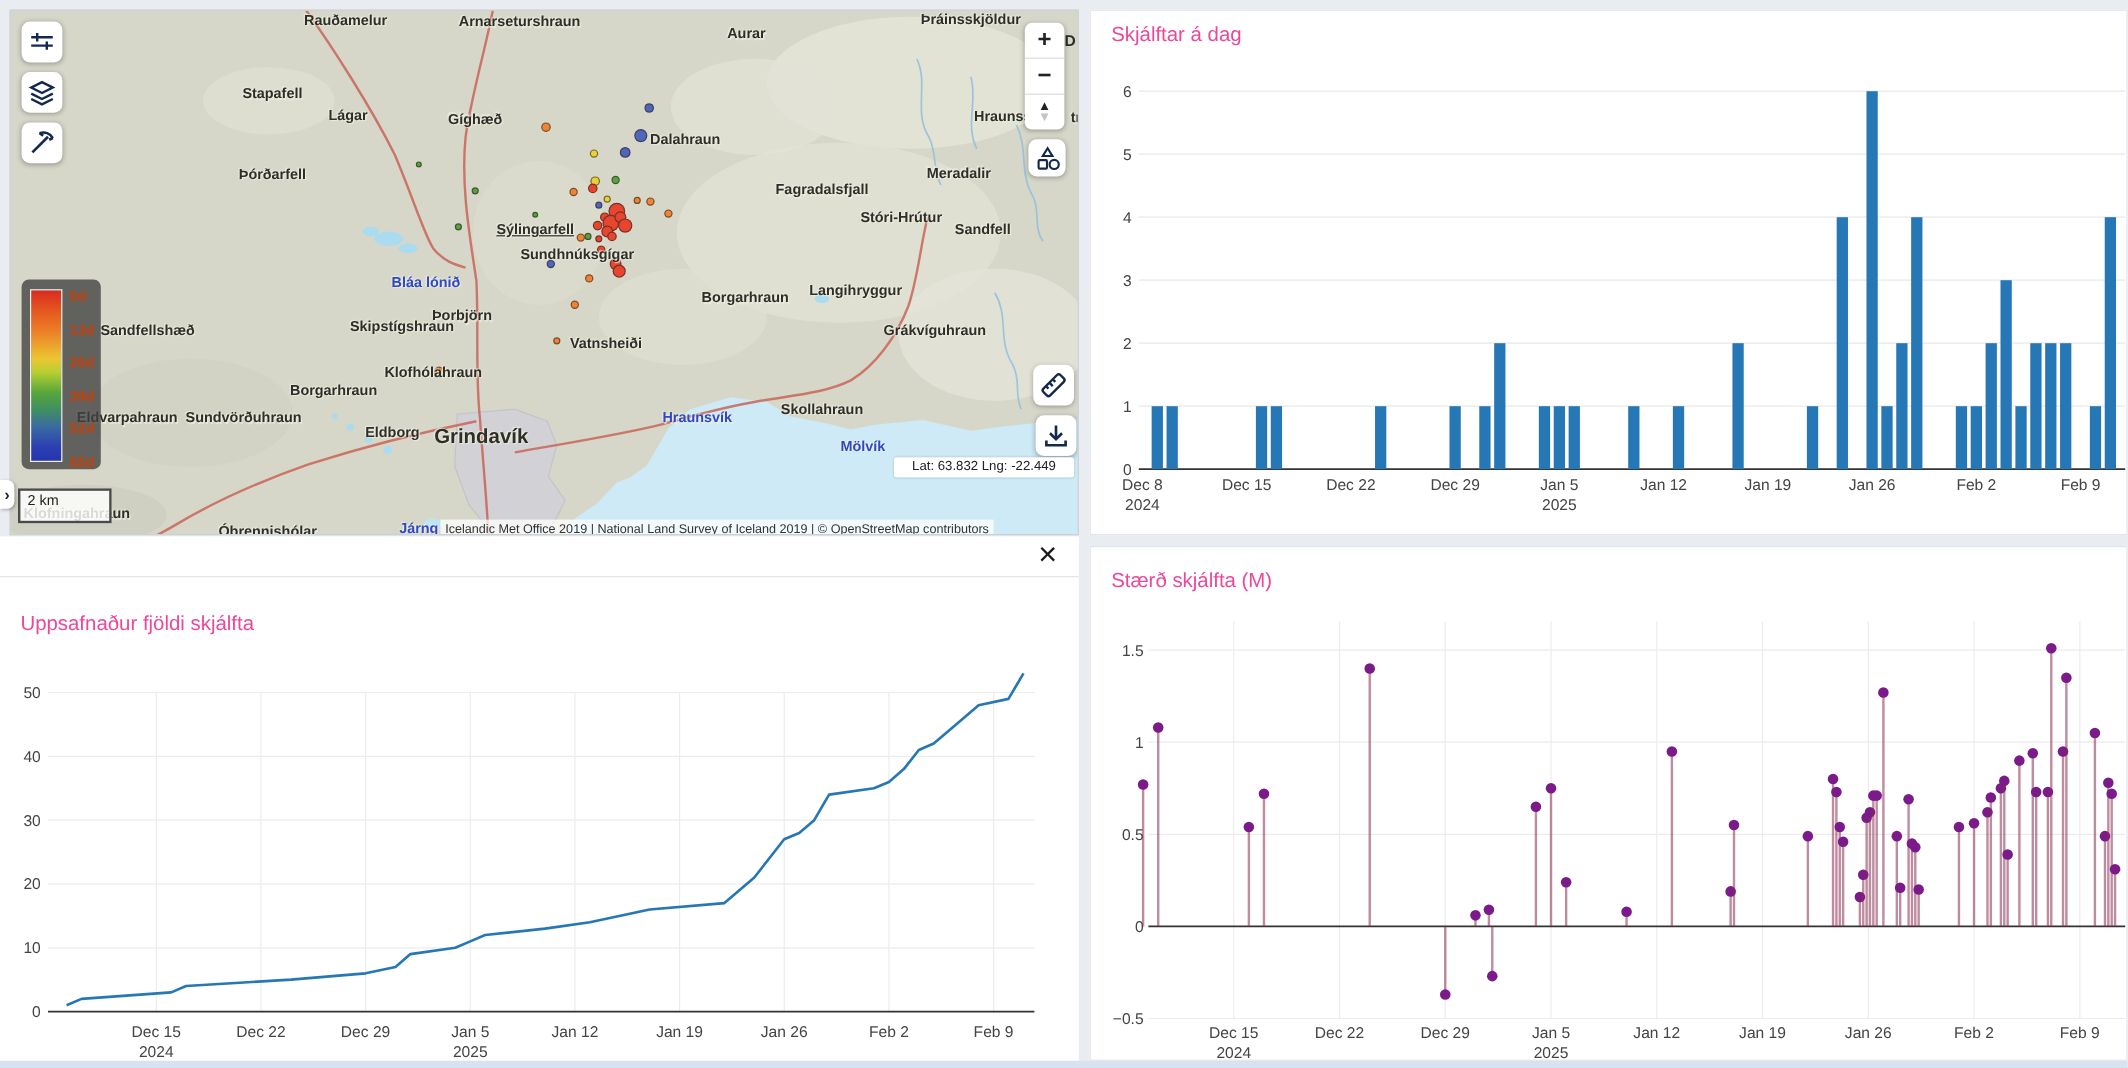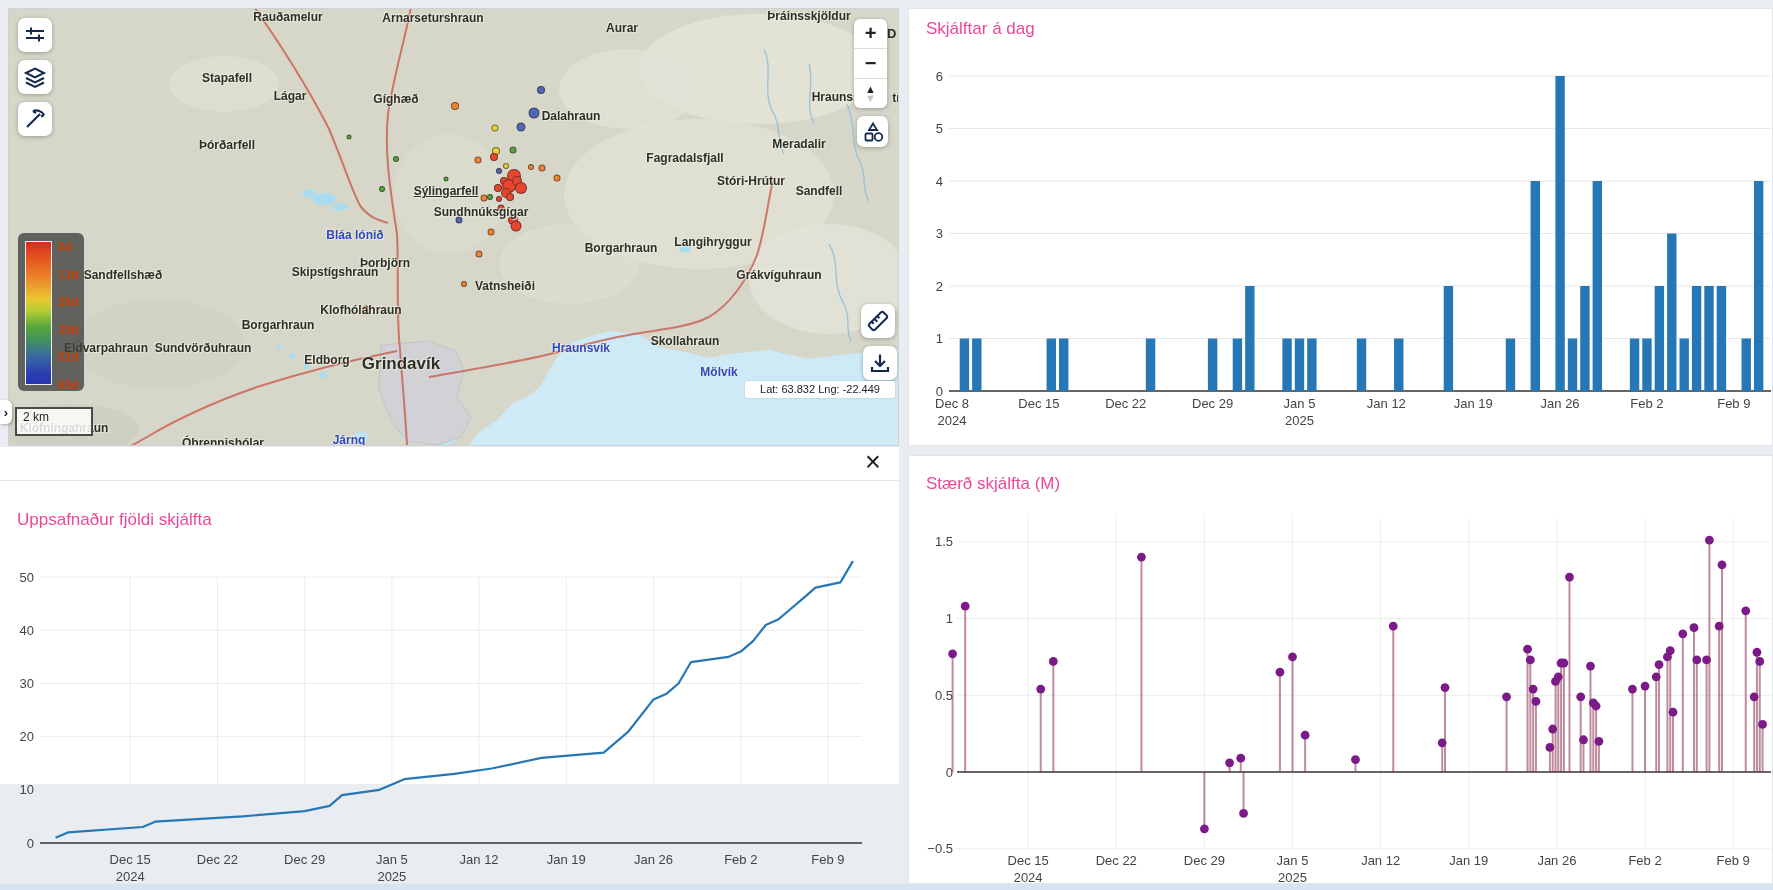--- a/index.html
+++ b/index.html
@@ -33,21 +33,21 @@
           font-size:10.5px;color:#333;line-height:16px;padding:0 4px;white-space:nowrap;}
   .edgeD{position:absolute;left:878px;top:17px;font-size:13px;font-weight:bold;color:#2e2e28;z-index:8;}
   .expander{position:absolute;left:0;top:400px;width:12px;height:24px;background:#fff;border-radius:0 6px 6px 0;
             box-shadow:1px 1px 3px rgba(0,0,0,.3);z-index:20;font-size:13px;font-weight:bold;color:#222;
             display:flex;align-items:center;justify-content:center;cursor:pointer;}
   
   #barpanel{left:908px;top:8px;width:865px;height:438px;}
   #closebar{position:absolute;left:0;top:447px;width:899px;height:33px;background:#fff;border-bottom:1px solid #e5e5e5;z-index:3;}
   .closex{position:absolute;right:12px;top:1px;width:28px;height:28px;font-size:27px;font-weight:300;color:#1a1a1a;
           display:flex;align-items:center;justify-content:center;cursor:pointer;line-height:1;}
-  #linepanel{left:0;top:480px;width:899px;height:304px;border:none;}
+  #linepanel{left:0;top:480px;width:899px;height:404px;border:none;}
   #stempanel{left:908px;top:455px;width:865px;height:429px;}
   .ctitle{position:absolute;left:17px;font-size:17px;color:#ec4899;z-index:2;}
   #barpanel .ctitle{top:10px;}
   #linepanel .ctitle{top:30px;}
   #stempanel .ctitle{top:18px;}
   .csvg{position:absolute;left:0;top:0;}
   #bottomstrip{position:absolute;left:0;top:884px;width:1773px;height:6px;background:#d8e3f2;}
   svg text{font-family:"Liberation Sans",sans-serif;}
 </style>
 </head>
@@ -243,20 +243,21 @@
           <div class="llab" style="top: 69.2px;">26d</div>
           <div class="llab" style="top: 96.8px;">39d</div>
           <div class="llab" style="top: 124.4px;">52d</div>
           <div class="llab" style="top: 152px;">65d</div>
         </div>
     </div>
 
     <div class="scalebox">2 km</div>
     <div class="latlng">Lat: 63.832 Lng: -22.449</div>
     <div class="mlbl water" style="left:340px;top:431px;z-index:11;">Járng</div>
+    <div class="attrib">Icelandic Met Office 2019 | National Land Survey of Iceland 2019 | © OpenStreetMap contributors</div>
     <div class="edgeD">D</div>
   </div>
 
   <div class="expander">›</div>
 
   <div id="barpanel" class="panel">
     <div class="ctitle">Skjálftar á dag</div>
     <svg id="bar-svg" class="csvg" width="863" height="436">
         <text x="34" y="386.5" text-anchor="end" font-size="13" fill="#444">0</text>
         <line x1="40" y1="329.5" x2="862" y2="329.5" stroke="#e8e8e8" stroke-width="1"></line>

